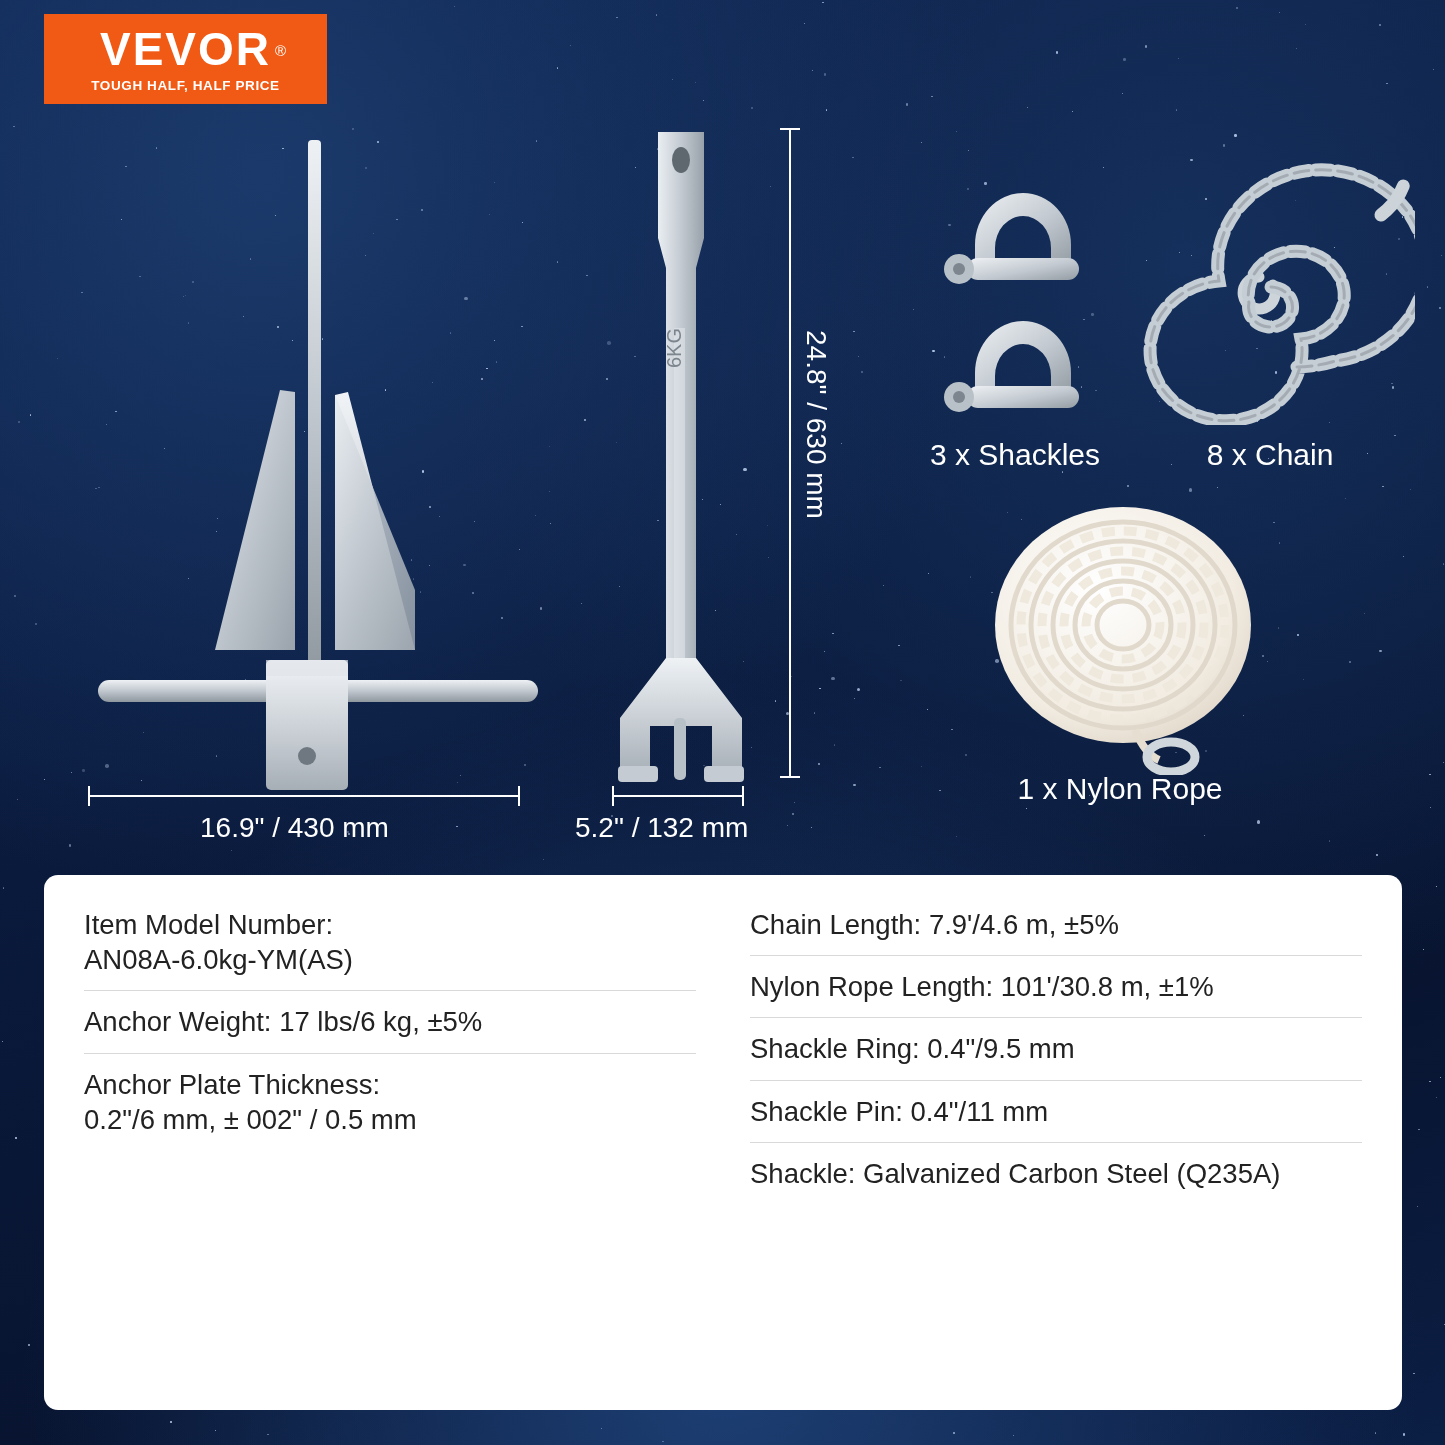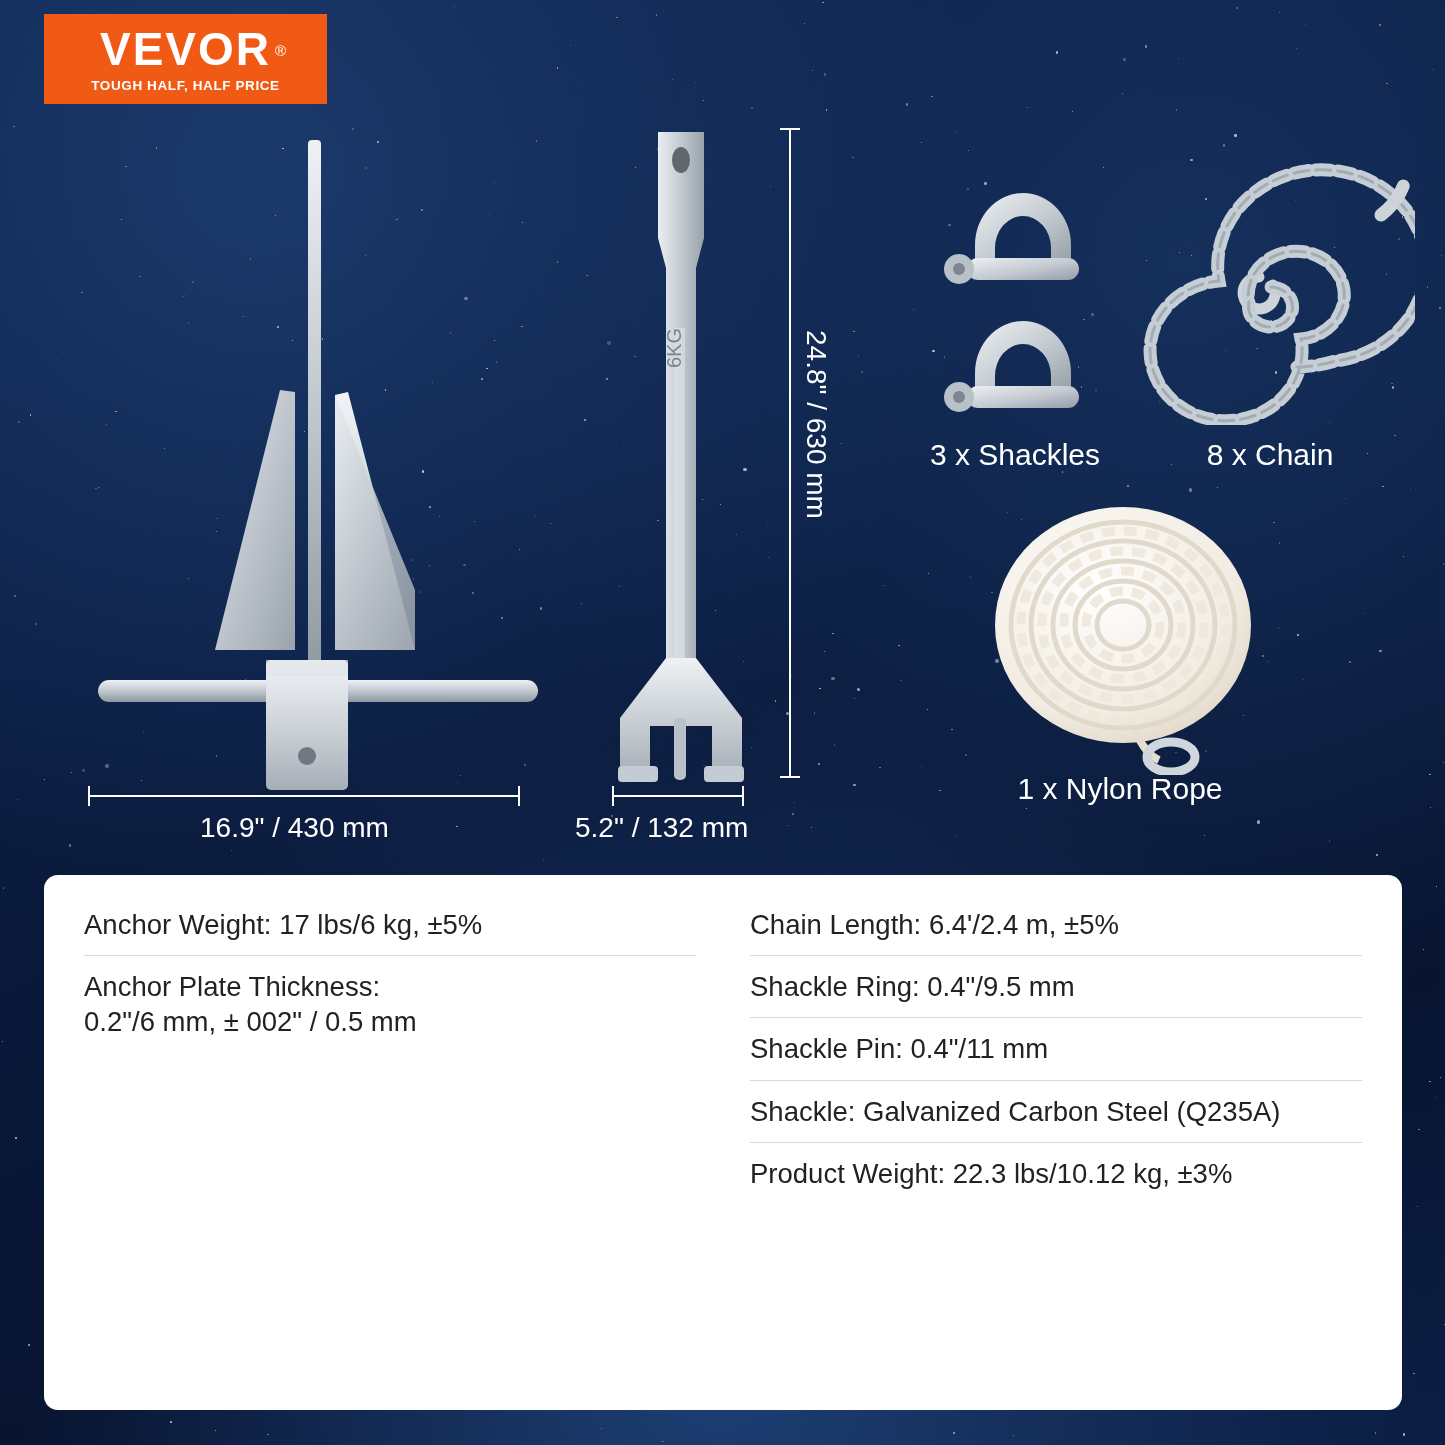--- a/index.html
+++ b/index.html
@@ -567,24 +567,25 @@
     <ellipse cx="148" cy="130" rx="37" ry="34"></ellipse>
   </g>
   <path d="M160 235 q10 24 24 30" stroke="#e6ded0" stroke-width="8" fill="none"></path>
   <ellipse cx="196" cy="262" rx="24" ry="15" fill="none" stroke="#cfd6dc" stroke-width="9"></ellipse>
 </svg>
 <div class="label" style="left:1000px;top:772px;width:240px;">1 x Nylon Rope</div>
 
 <div id="spec">
   <div class="cols">
     <div class="col left">
+      <div class="srow">Item Model Number:<br>AN08A-6.0kg-YM(AS)</div>
       <div class="srow">Anchor Weight: 17 lbs/6 kg, ±5%</div>
       <div class="srow">Anchor Plate Thickness:<br>0.2"/6 mm, ± 002" / 0.5 mm</div>
     </div>
     <div class="col right">
-      <div class="srow">Chain Length: 6.4'/2.4 m, ±5%</div>
+      <div class="srow">Chain Length: 7.9'/4.6 m, ±5%</div>
+      <div class="srow">Nylon Rope Length: 101'/30.8 m, ±1%</div>
       <div class="srow">Shackle Ring: 0.4"/9.5 mm</div>
       <div class="srow">Shackle Pin: 0.4"/11 mm</div>
       <div class="srow">Shackle: Galvanized Carbon Steel (Q235A)</div>
-      <div class="srow">Product Weight: 22.3 lbs/10.12 kg, ±3%</div>
     </div>
   </div>
 </div>
 
 </body></html>

